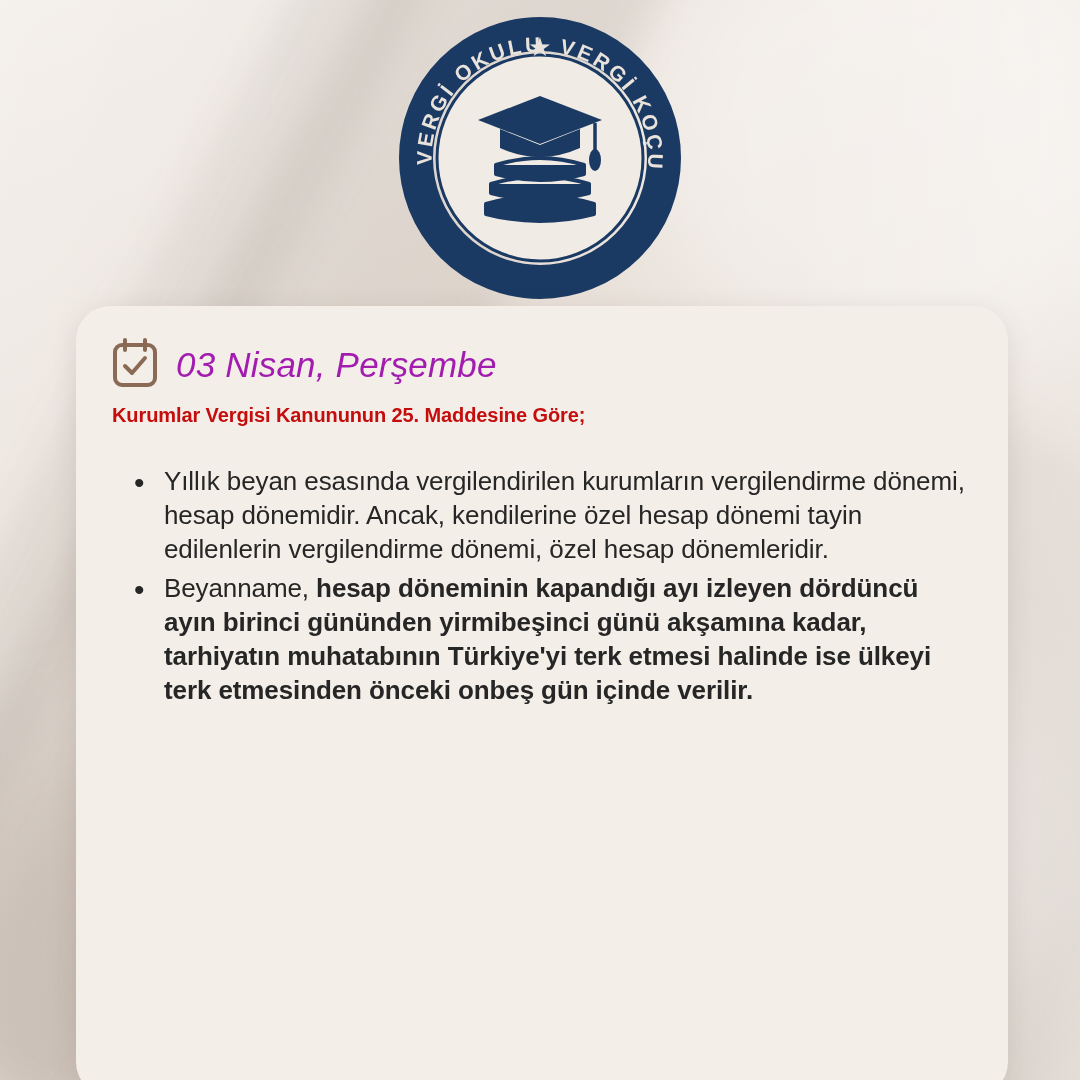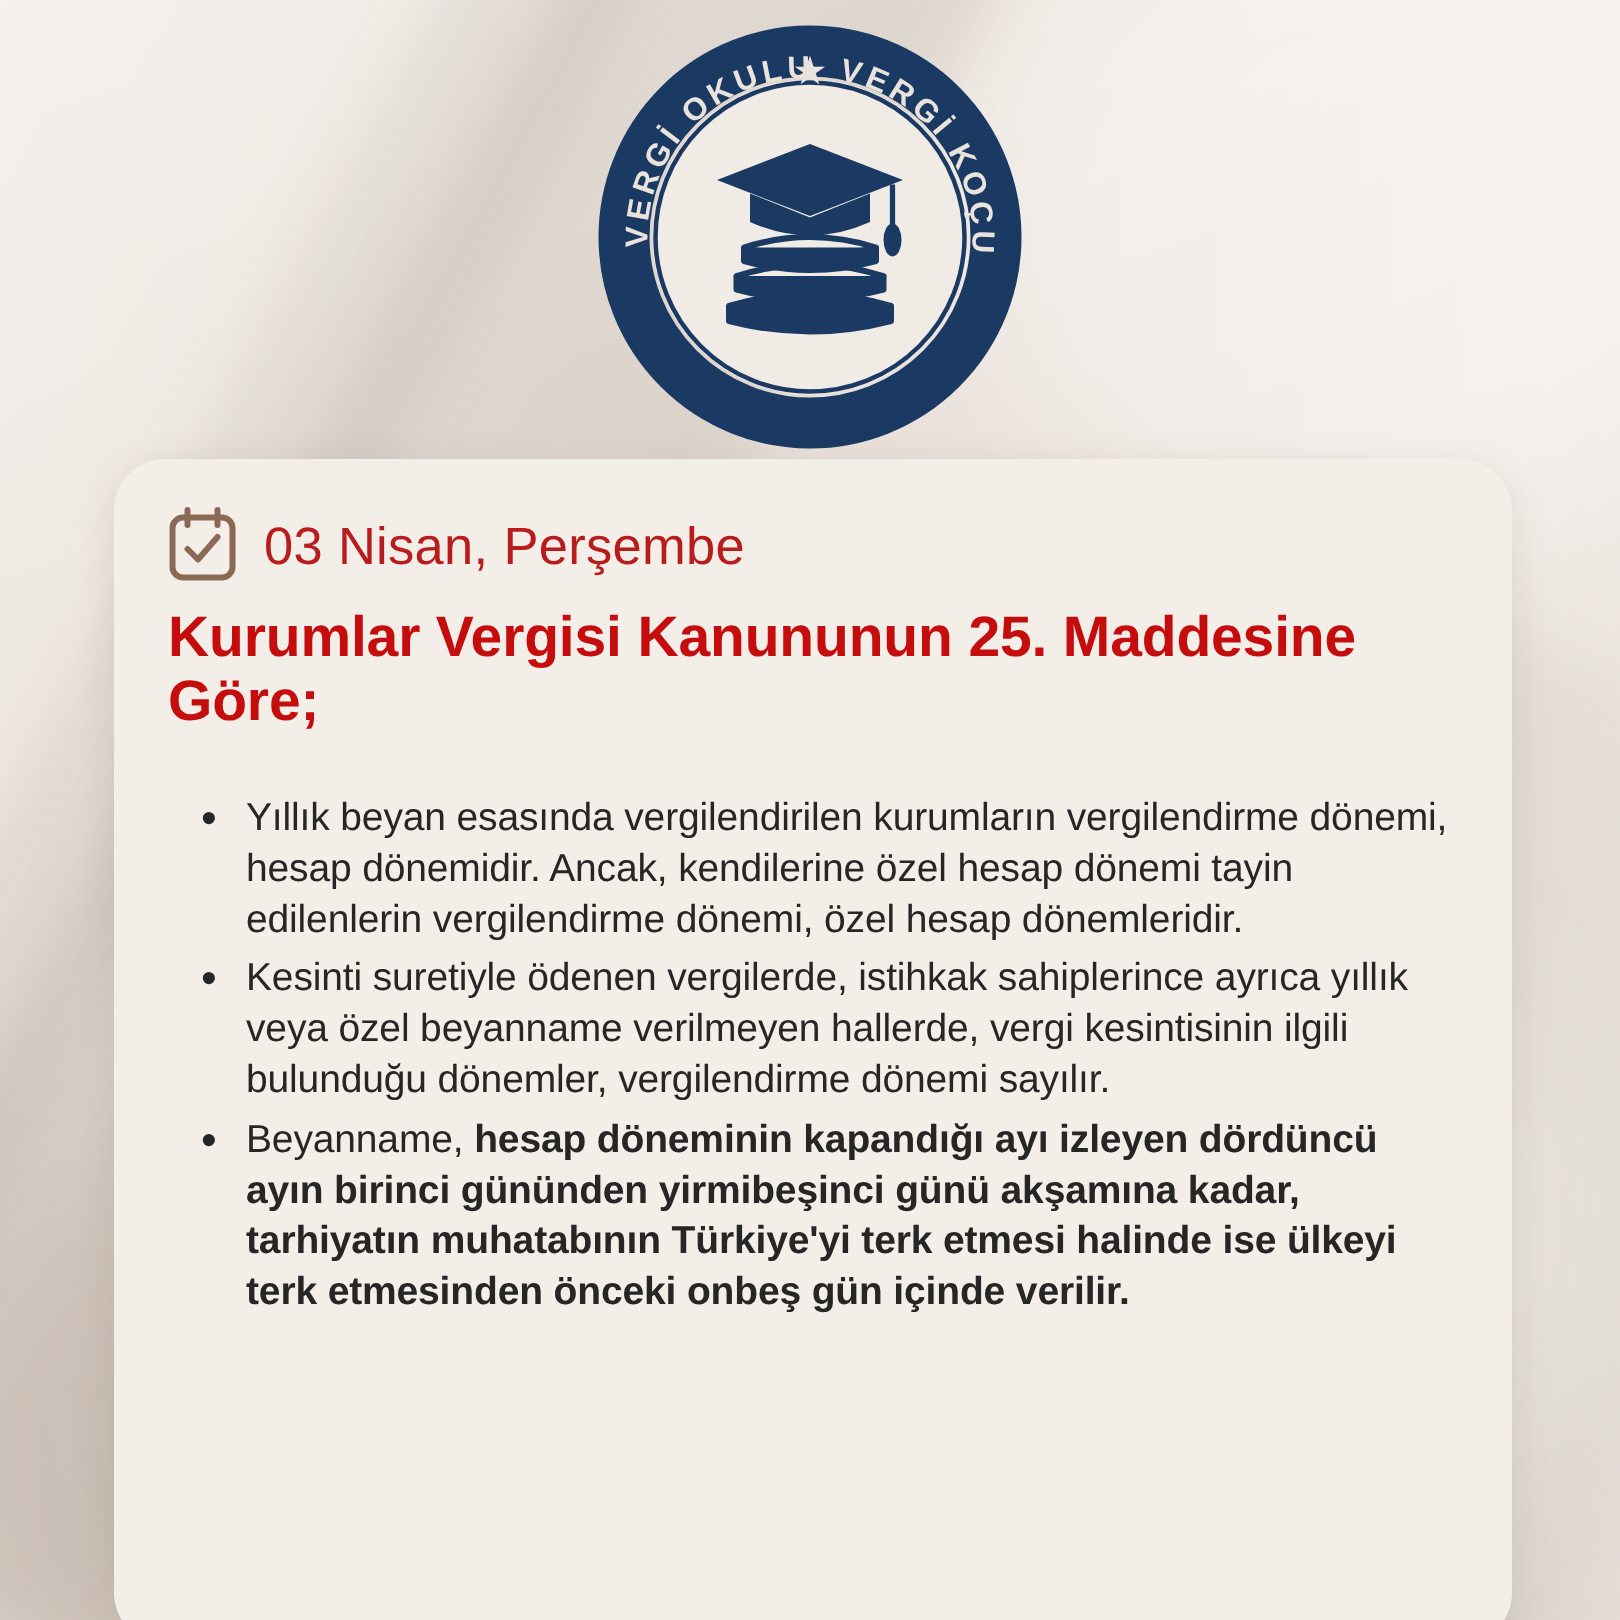--- a/index.html
+++ b/index.html
@@ -97,28 +97,29 @@
   }
 
   #date-row {
     display: flex;
     align-items: center;
     gap: 18px;
     height: 58px;
   }
   #date-text {
     font-size: 35px;
-    color: #b91c1c;
+    color: #a21caf;
     font-weight: 400;
     letter-spacing: 0.2px;
+    font-style: italic;
   }
 
   #subtitle {
     margin-top: 10px;
-    font-size: 38px;
+    font-size: 20px;
     font-weight: bold;
     color: #c50d0d;
     letter-spacing: -0.1px;
   }
 
   #bullets {
     margin: 38px 0 0 0;
     padding: 0 0 0 52px;
     list-style: none;
     color: #262626;
@@ -209,20 +210,17 @@
     <span id="date-text">03 Nisan, Perşembe</span>
   </div>
 
   <div id="subtitle">Kurumlar Vergisi Kanununun 25. Maddesine Göre;</div>
 
   <ul id="bullets">
     <li>
       <span>Yıllık beyan esasında vergilendirilen kurumların vergilendirme dönemi, hesap dönemidir. Ancak, kendilerine özel hesap dönemi tayin edilenlerin vergilendirme dönemi, özel hesap dönemleridir.</span><b></b><span></span>
     </li>
     <li>
-      <span>Kesinti suretiyle ödenen vergilerde, istihkak sahiplerince ayrıca yıllık veya özel beyanname verilmeyen hallerde, vergi kesintisinin ilgili bulunduğu dönemler, vergilendirme dönemi sayılır.</span><b></b><span></span>
-    </li>
-    <li>
       <span>Beyanname, </span><b>hesap döneminin kapandığı ayı izleyen dördüncü ayın birinci gününden yirmibeşinci günü akşamına kadar, tarhiyatın muhatabının Türkiye'yi terk etmesi halinde ise ülkeyi terk etmesinden önceki onbeş gün içinde verilir.</b><span></span>
     </li>
   </ul>
 
 </div>
 
 </body></html>

